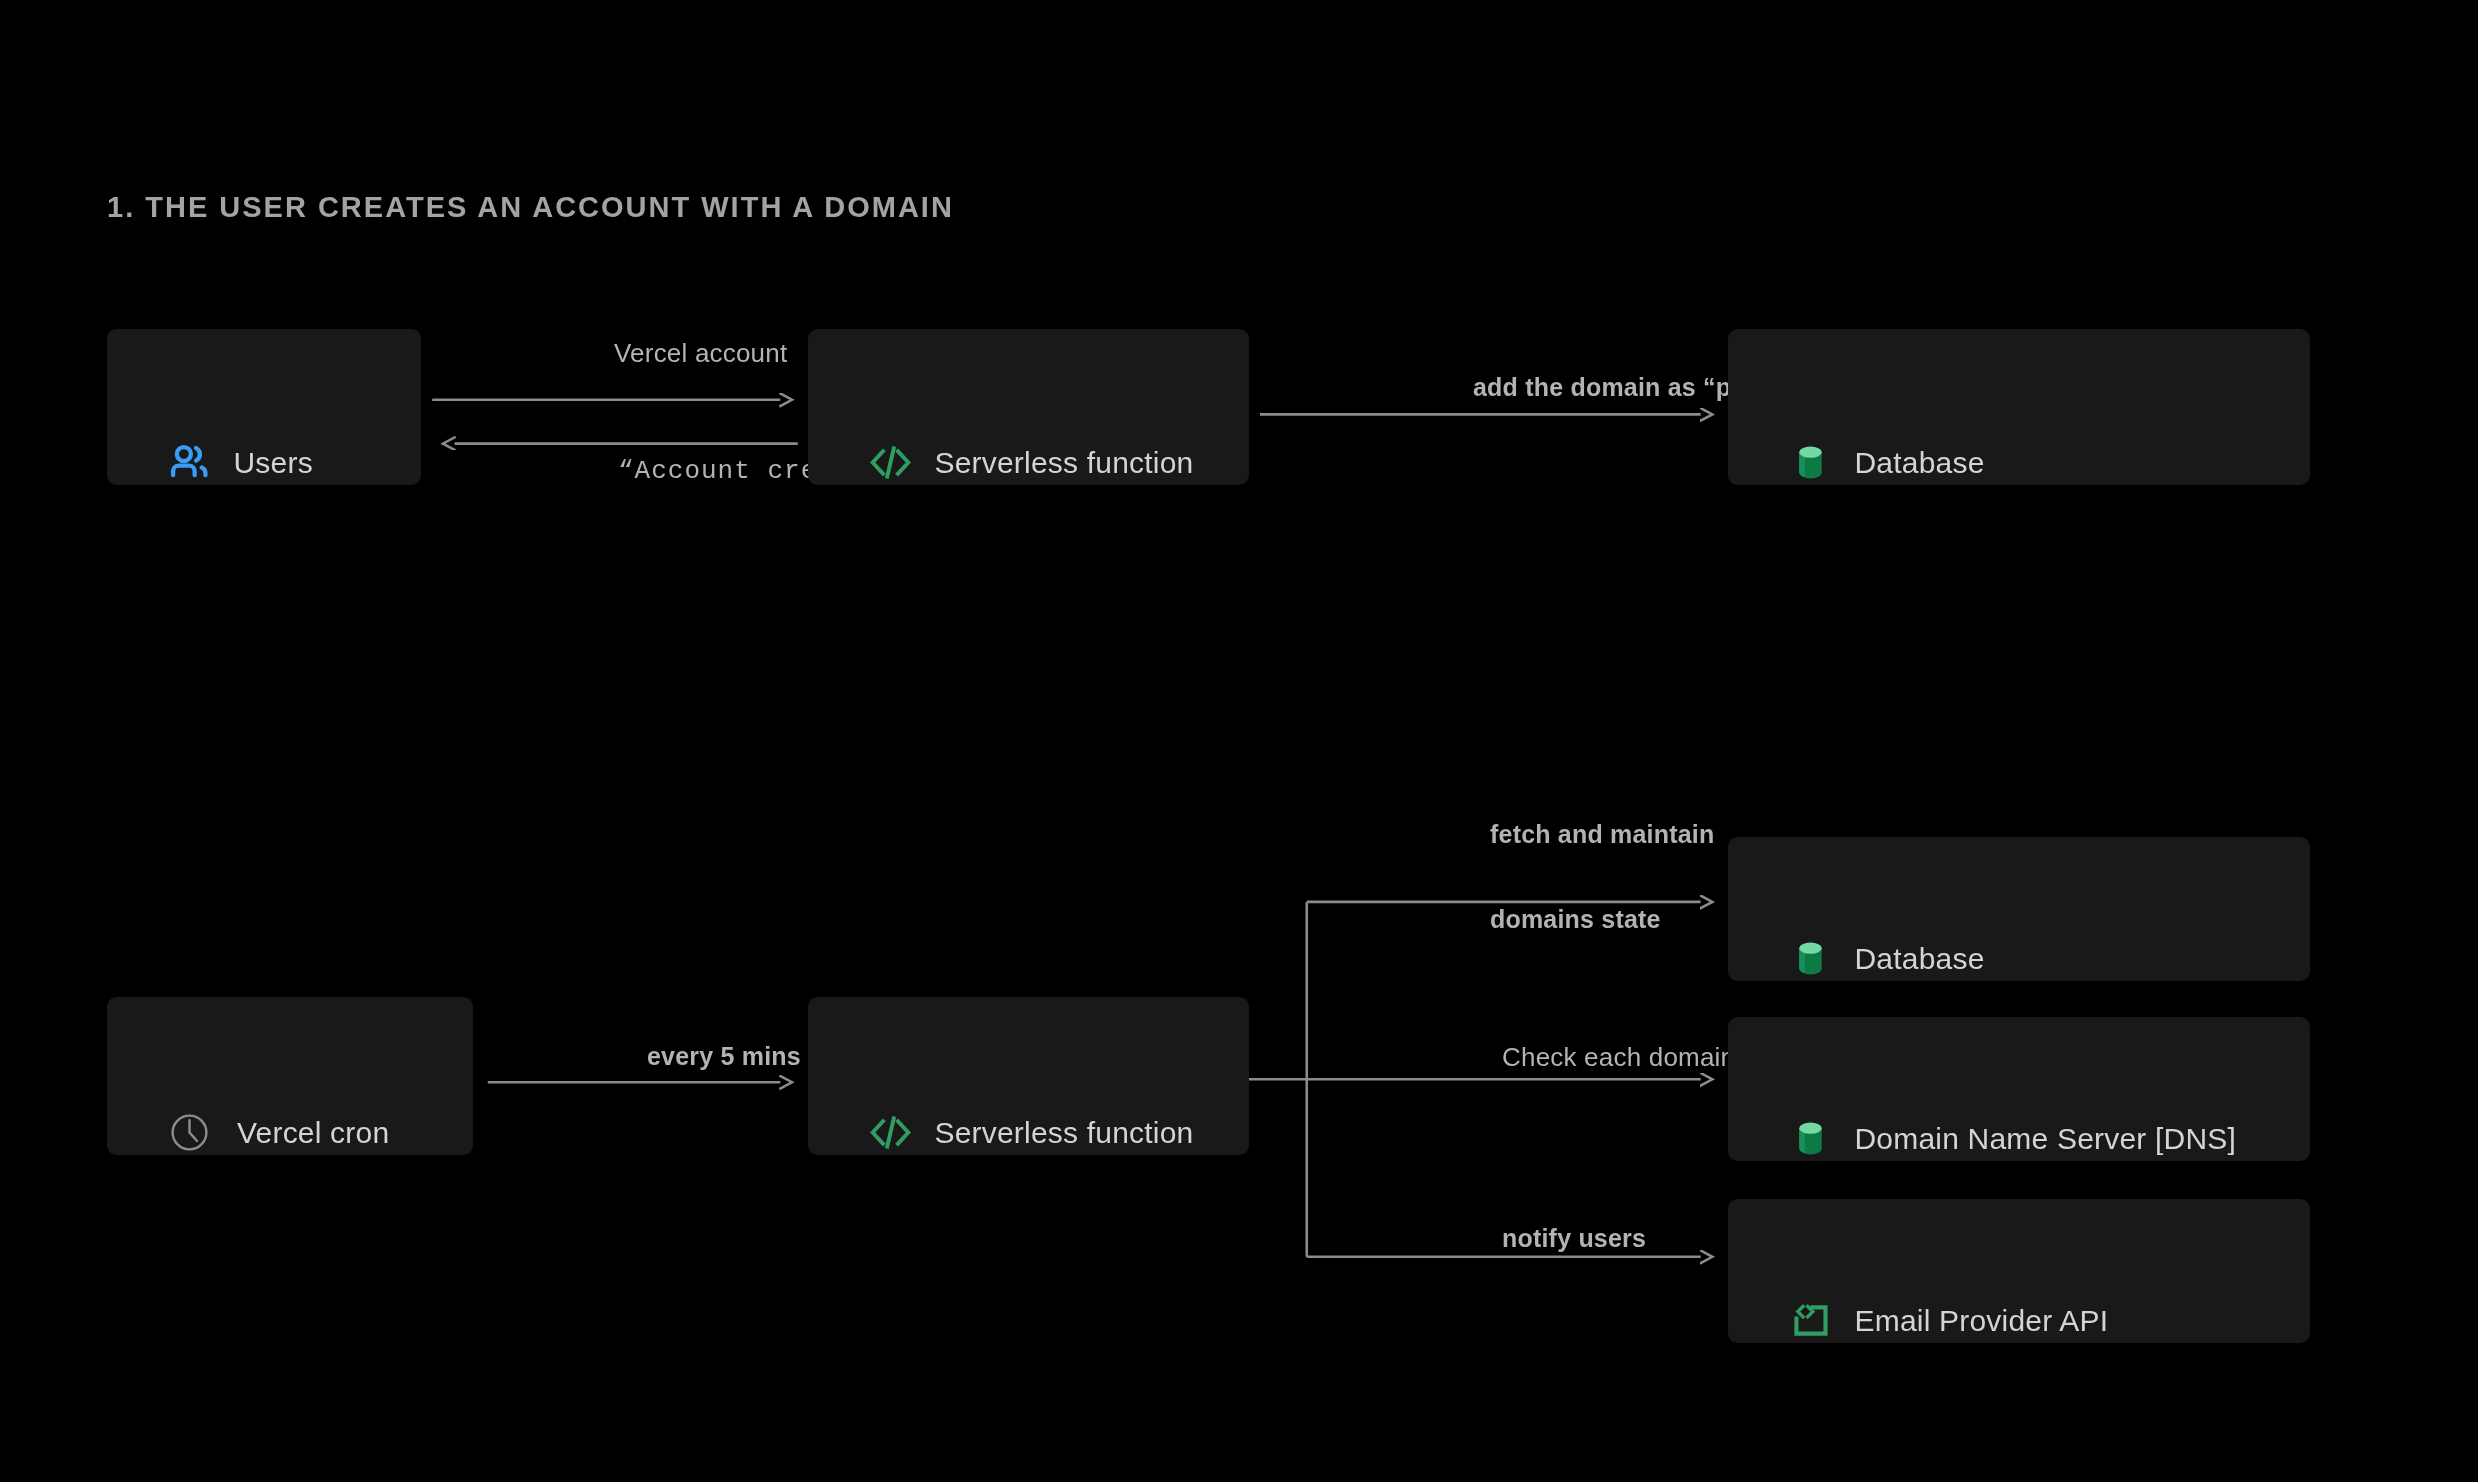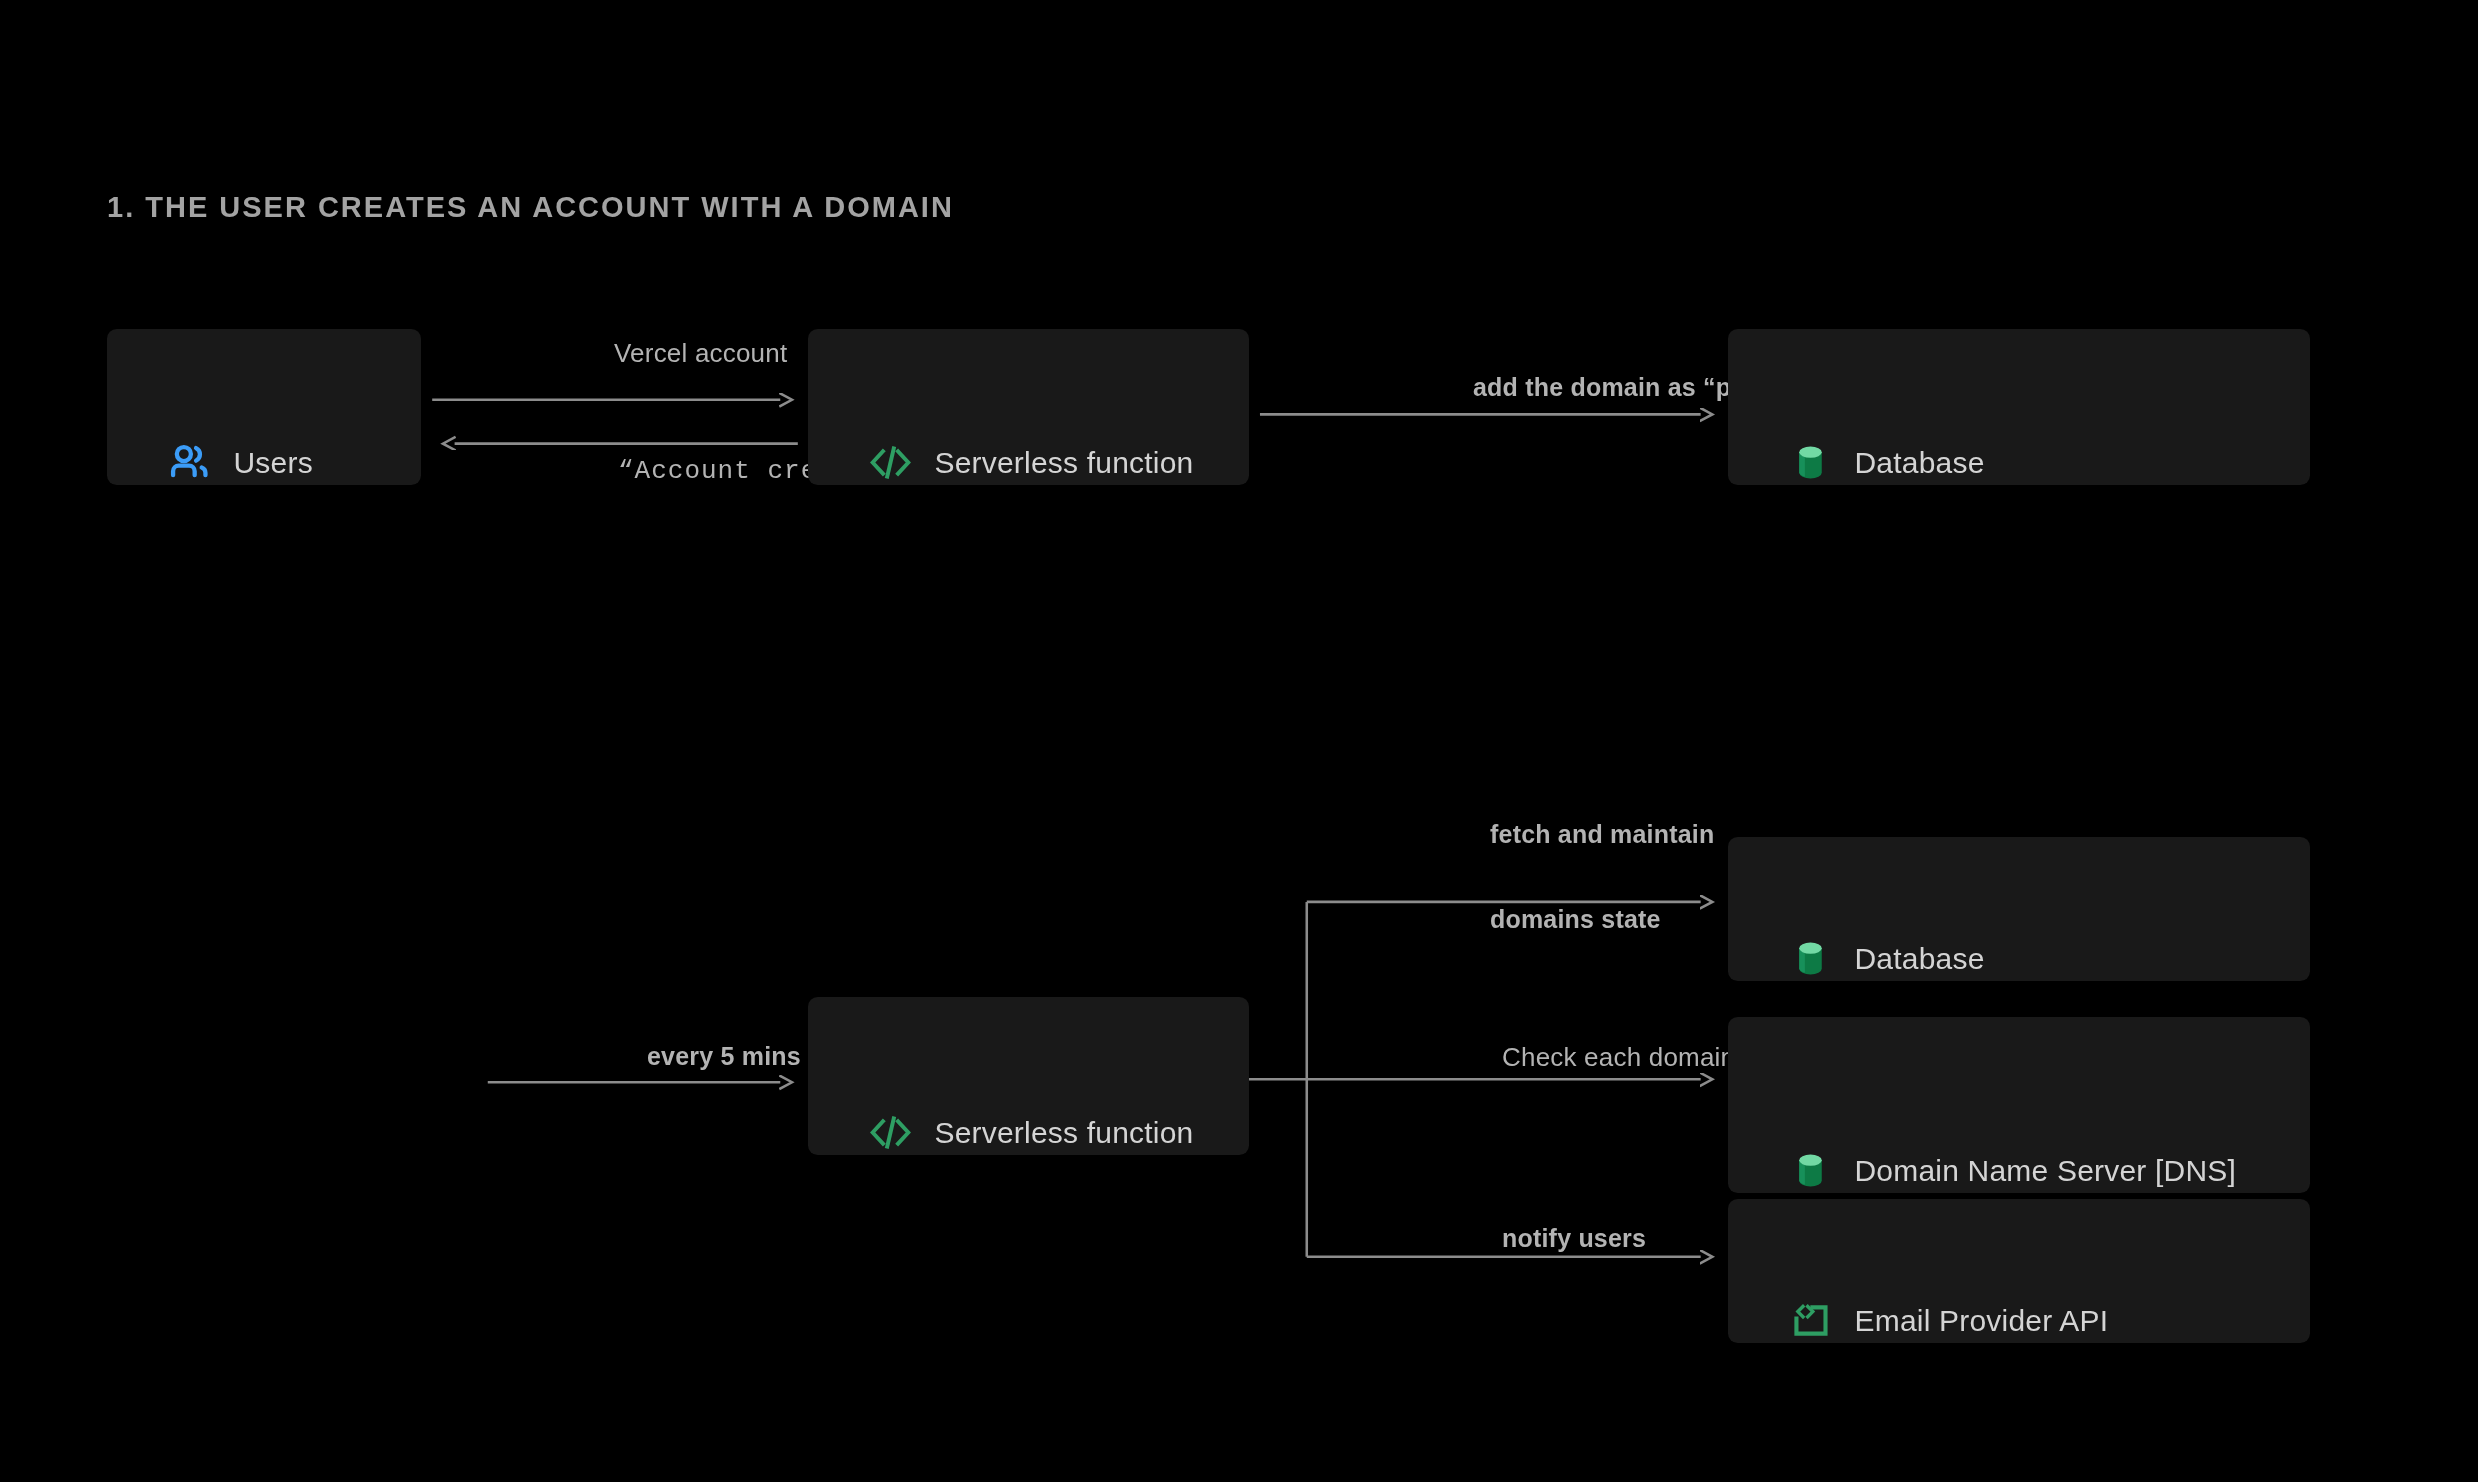--- a/index.html
+++ b/index.html
@@ -69,21 +69,21 @@
   }
 
   
   #node-users            { left: 107px;  top: 329px;  width: 314px; height: 156px; }
   #node-serverless-1     { left: 808px;  top: 329px;  width: 441px; height: 156px; }
   #node-database-1       { left: 1728px; top: 329px;  width: 582px; height: 156px; }
 
   #node-vercel-cron      { left: 107px;  top: 997px; width: 366px; height: 158px; }
   #node-serverless-2     { left: 808px;  top: 997px; width: 441px; height: 158px; }
   #node-database-2       { left: 1728px; top: 837px;  width: 582px; height: 144px; }
-  #node-dns              { left: 1728px; top: 1017px; width: 582px; height: 176px; }
+  #node-dns              { left: 1728px; top: 1017px; width: 582px; height: 144px; }
   #node-email-api        { left: 1728px; top: 1199px; width: 582px; height: 144px; }
 
   #node-vercel-cron .node-inner { padding-left: 60px; gap: 25px; }
   #node-database-2 .node-inner,
   #node-dns .node-inner,
   #node-email-api .node-inner { padding-left: 60px; }
 
   
   .wires {
     position: absolute;
@@ -222,20 +222,29 @@
     <div class="node-inner">
       <svg class="node-icon" viewBox="0 0 48 48" fill="none">
         <path d="M12 13 h24 v22 a12 6 0 0 1 -24 0 z" fill="#0d7a45"></path>
         <path d="M12 13 h6 v26.3 a12 6 0 0 1 -6 -4.3 z" fill="#17905a"></path>
         <ellipse cx="24" cy="13" rx="12" ry="6" fill="#72d9a4"></ellipse>
       </svg>
       <span class="node-label">Database</span>
     </div>
   </div>
 
+  <div class="node" id="node-vercel-cron">
+    <div class="node-inner">
+      <svg class="node-icon" viewBox="0 0 48 48" fill="none">
+        <circle cx="24" cy="24" r="18" stroke="#8c8c8c" stroke-width="2.6"></circle>
+        <path d="M24 11 V24 L32 33" stroke="#8c8c8c" stroke-width="2.6" stroke-linecap="round" stroke-linejoin="round"></path>
+      </svg>
+      <span class="node-label">Vercel cron</span>
+    </div>
+  </div>
 
   <div class="node" id="node-serverless-2">
     <div class="node-inner">
       <svg class="node-icon" viewBox="0 0 48 48" fill="none">
         <path d="M16 12 L5 24 L16 36" stroke="#2e9e63" stroke-width="4.2" stroke-linecap="square" stroke-linejoin="miter" fill="none"></path>
         <path d="M32 12 L43 24 L32 36" stroke="#2e9e63" stroke-width="4.2" stroke-linecap="square" stroke-linejoin="miter" fill="none"></path>
         <path d="M27.5 9 L20.5 39" stroke="#2e9e63" stroke-width="4.2" stroke-linecap="square"></path>
       </svg>
       <span class="node-label">Serverless function</span>
     </div>

